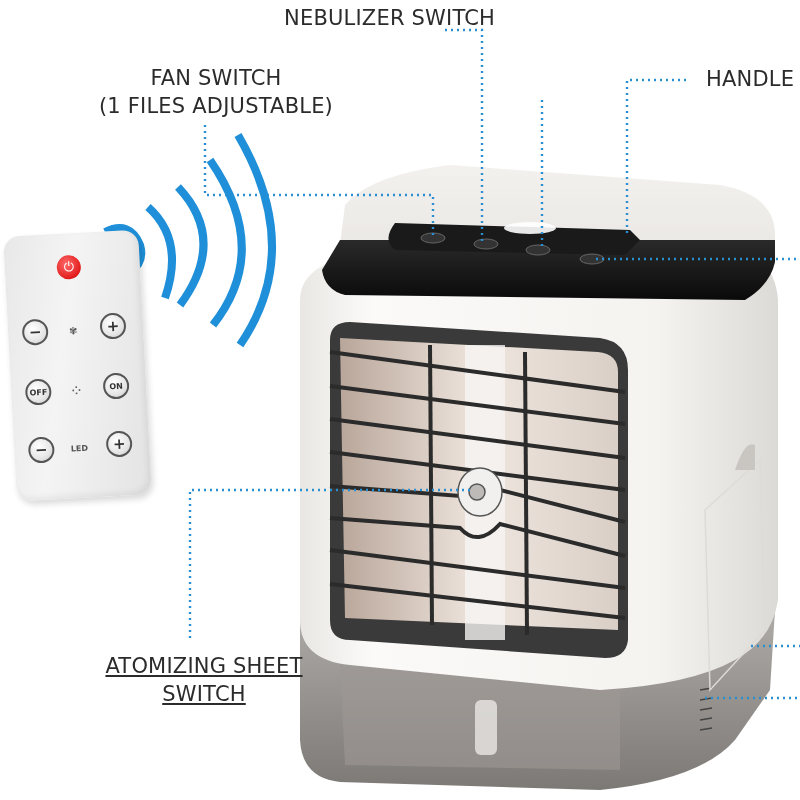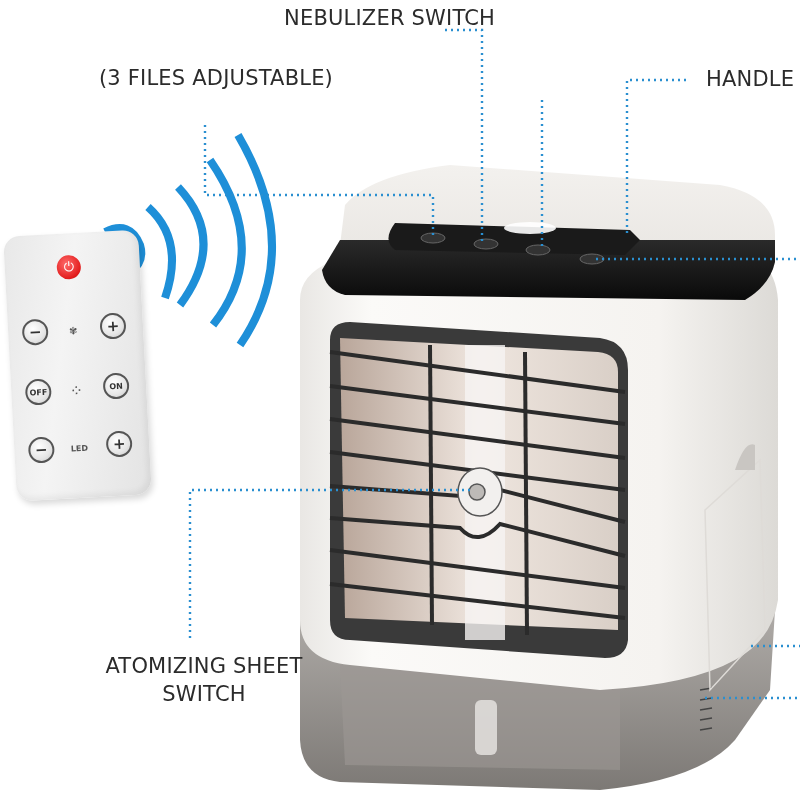--- a/index.html
+++ b/index.html
@@ -132,29 +132,30 @@
       <path d="M596 259 L800 259"></path>
       <path d="M470 490 L190 490 L190 640"></path>
       <path d="M751 646 L800 646"></path>
       <path d="M705 698 L800 698"></path>
     </g>
   </svg>
 
   <div class="label" style="left:284px;top:4px;">NEBULIZER SWITCH</div>
 
   <div class="label" style="left:96px;top:64px;width:240px;">
-    <div>(3 FILES ADJUSTABLE)</div>
+    <div>FAN SWITCH</div>
+    <div>(1 FILES ADJUSTABLE)</div>
   </div>
 
   <div class="label" style="left:490px;top:46px;width:130px;">
   </div>
 
   <div class="label" style="left:706px;top:65px;">HANDLE</div>
 
-  <div class="label" style="left:104px;top:652px;width:200px;">
+  <div class="label" style="left:104px;top:652px;width:200px;text-decoration:underline;">
     <div>ATOMIZING SHEET</div>
     <div>SWITCH</div>
   </div>
 
   <div class="remote">
     <div class="power">
       <span>⏻</span>
     </div>
 
     <div class="rbtn" style="left:14px;top:84px;">

